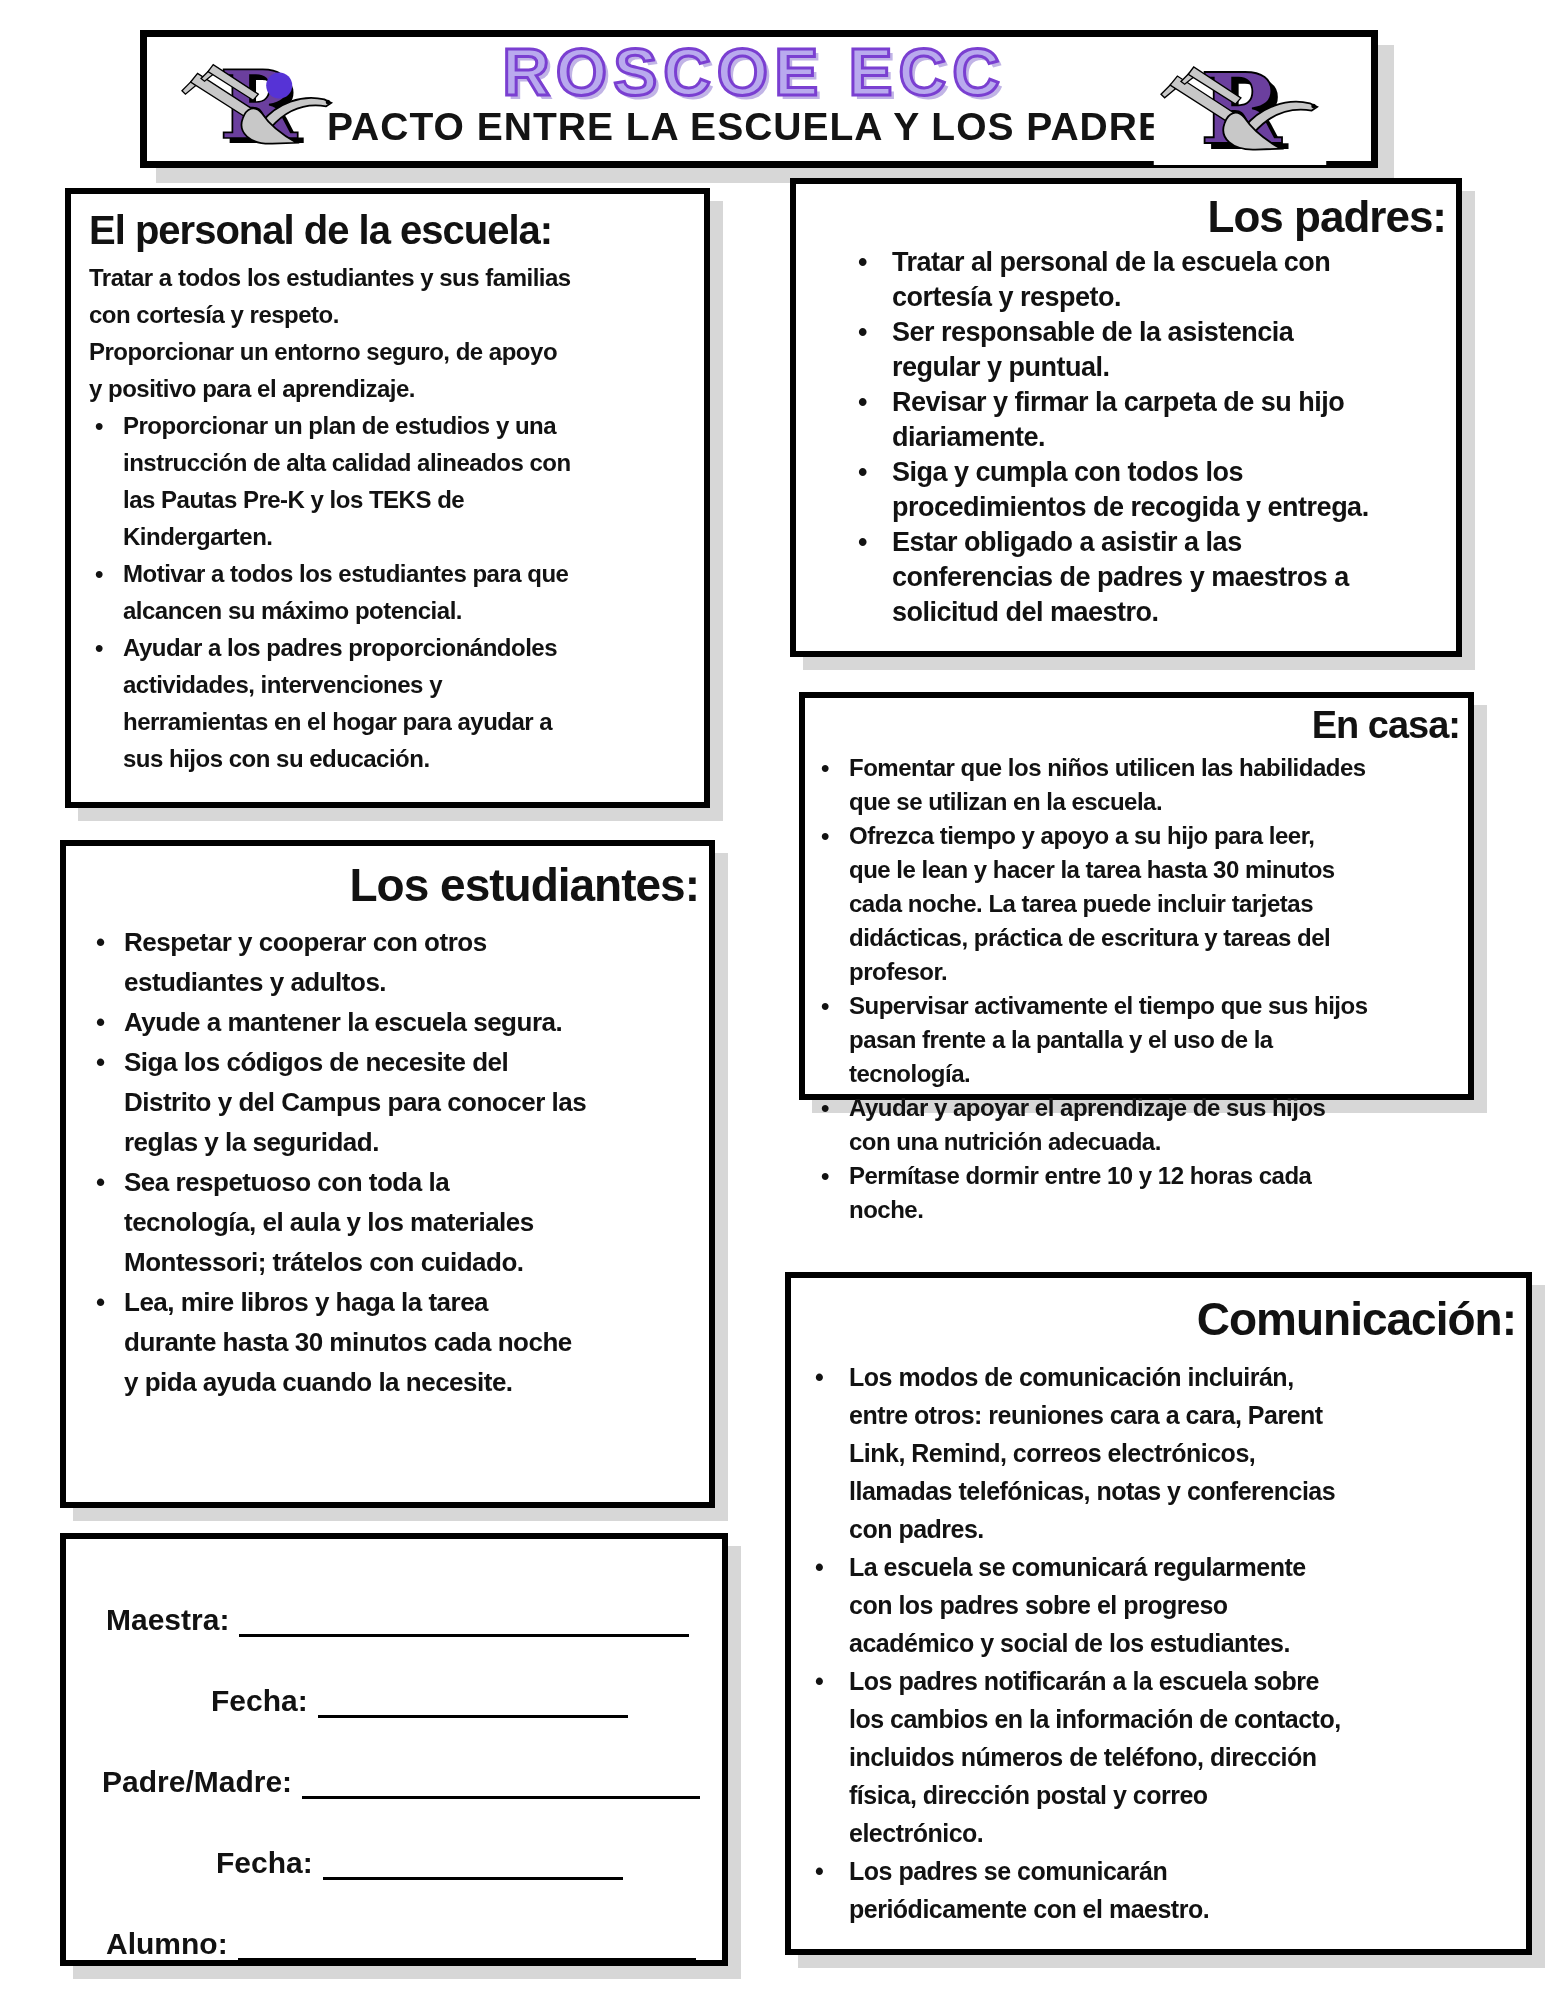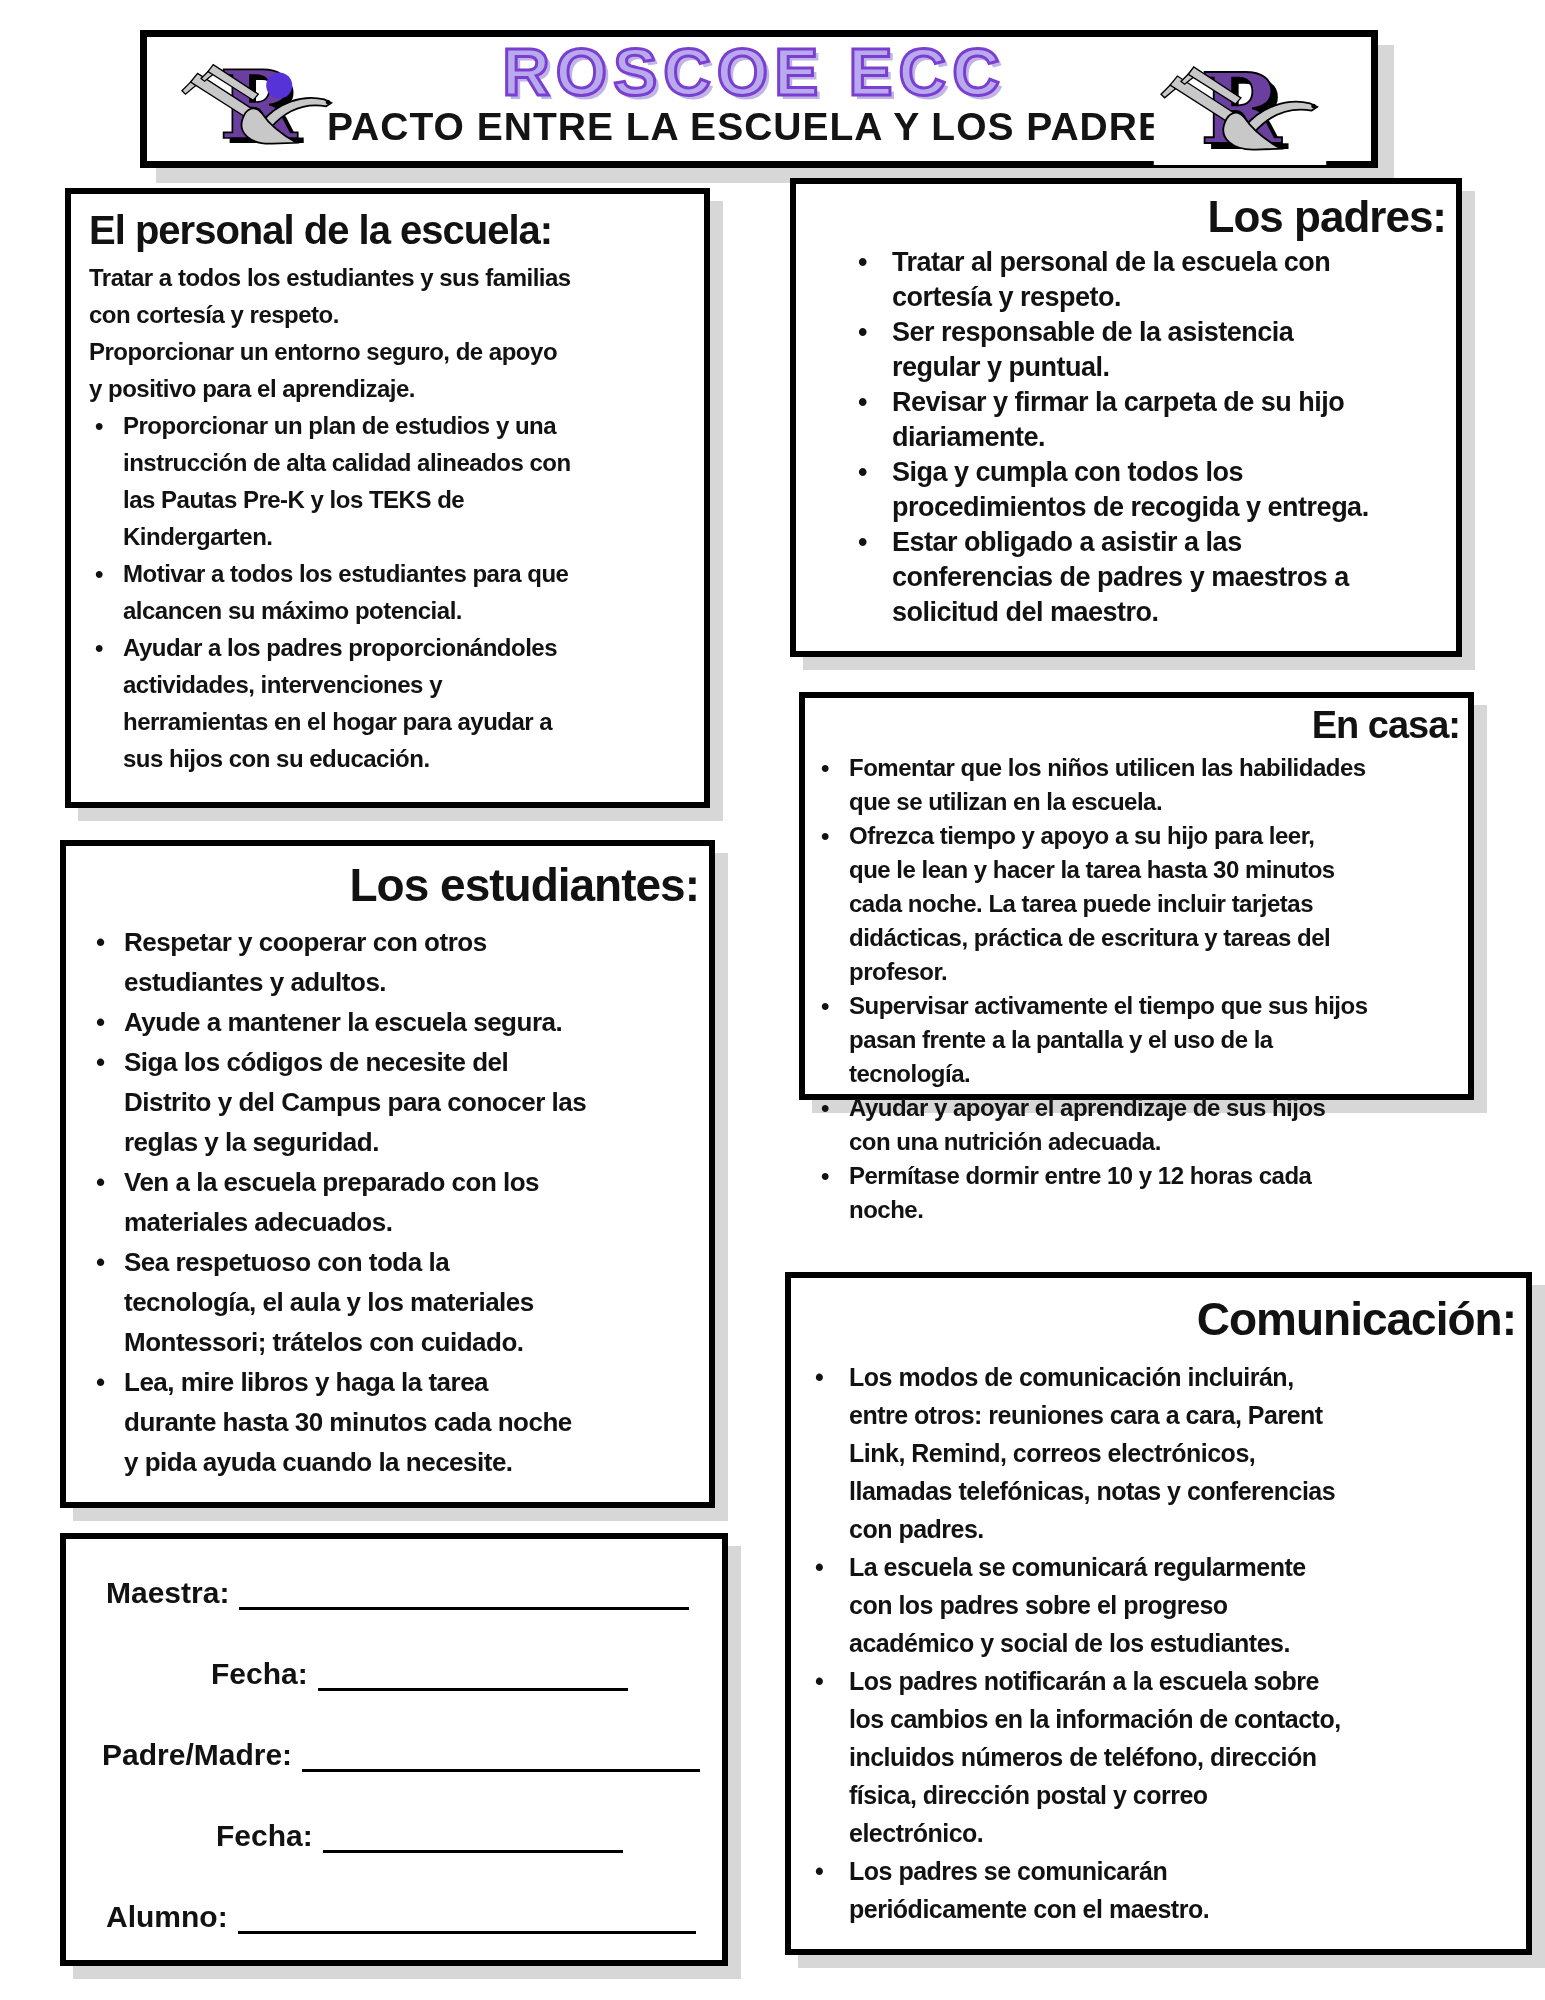--- a/index.html
+++ b/index.html
@@ -45,21 +45,21 @@
   .box-home{left:787px;top:692px;width:675px;height:408px;padding:6px 8px 6px 14px;margin-left:12px;}
   .box-home .panel-title{font-size:38px;margin-bottom:4px;}
   .box-home ul.blist li{font-size:24px;line-height:34px;letter-spacing:-0.5px;padding-left:30px;}
   .box-home ul.blist li::before{left:2px;}
   .box-comm{left:785px;top:1272px;width:747px;height:683px;padding:16px 10px 6px 16px;}
   .box-comm .panel-title{font-size:46px;margin-bottom:12px;}
   .box-comm ul.blist li{font-size:25px;line-height:38px;letter-spacing:-0.5px;padding-left:42px;}
   .box-comm ul.blist li::before{left:8px;}
   
   .box-sig{left:60px;top:1533px;width:668px;height:433px;padding:34px 20px 10px 20px;}
-  .sig-row{display:flex;align-items:flex-end;margin-bottom:44px;font-size:30px;font-weight:800;}
+  .sig-row{display:flex;align-items:flex-end;margin-bottom:44px;font-size:30px;font-weight:800;margin-top:27px;}
   .sig-line{display:inline-block;height:34px;border-bottom:3px solid #000;margin-left:10px;}
   .r1{margin-left:20px;}  .r1 .sig-line{width:450px;}
   .r2{margin-left:125px;} .r2 .sig-line{width:310px;}
   .r3{margin-left:16px;}  .r3 .sig-line{width:398px;}
   .r4{margin-left:130px;} .r4 .sig-line{width:300px;}
   .r5{margin-left:20px;}  .r5 .sig-line{width:458px;}
 </style>
 </head>
 <body>
 
@@ -122,22 +122,20 @@
 
   <div class="panel box-students">
     <div class="panel-title center">Los estudiantes:</div>
     <ul class="blist">
       <li>Respetar y cooperar con otros
 estudiantes y adultos.</li>
       <li>Ayude a mantener la escuela segura.</li>
       <li>Siga los códigos de necesite del
 Distrito y del Campus para conocer las
 reglas y la seguridad.</li>
-      <li>Ven a la escuela preparado con los
-materiales adecuados.</li>
       <li>Sea respetuoso con toda la
 tecnología, el aula y los materiales
 Montessori; trátelos con cuidado.</li>
       <li>Lea, mire libros y haga la tarea
 durante hasta 30 minutos cada noche
 y pida ayuda cuando la necesite.</li>
     </ul>
   </div>
 
   <div class="panel box-sig">

